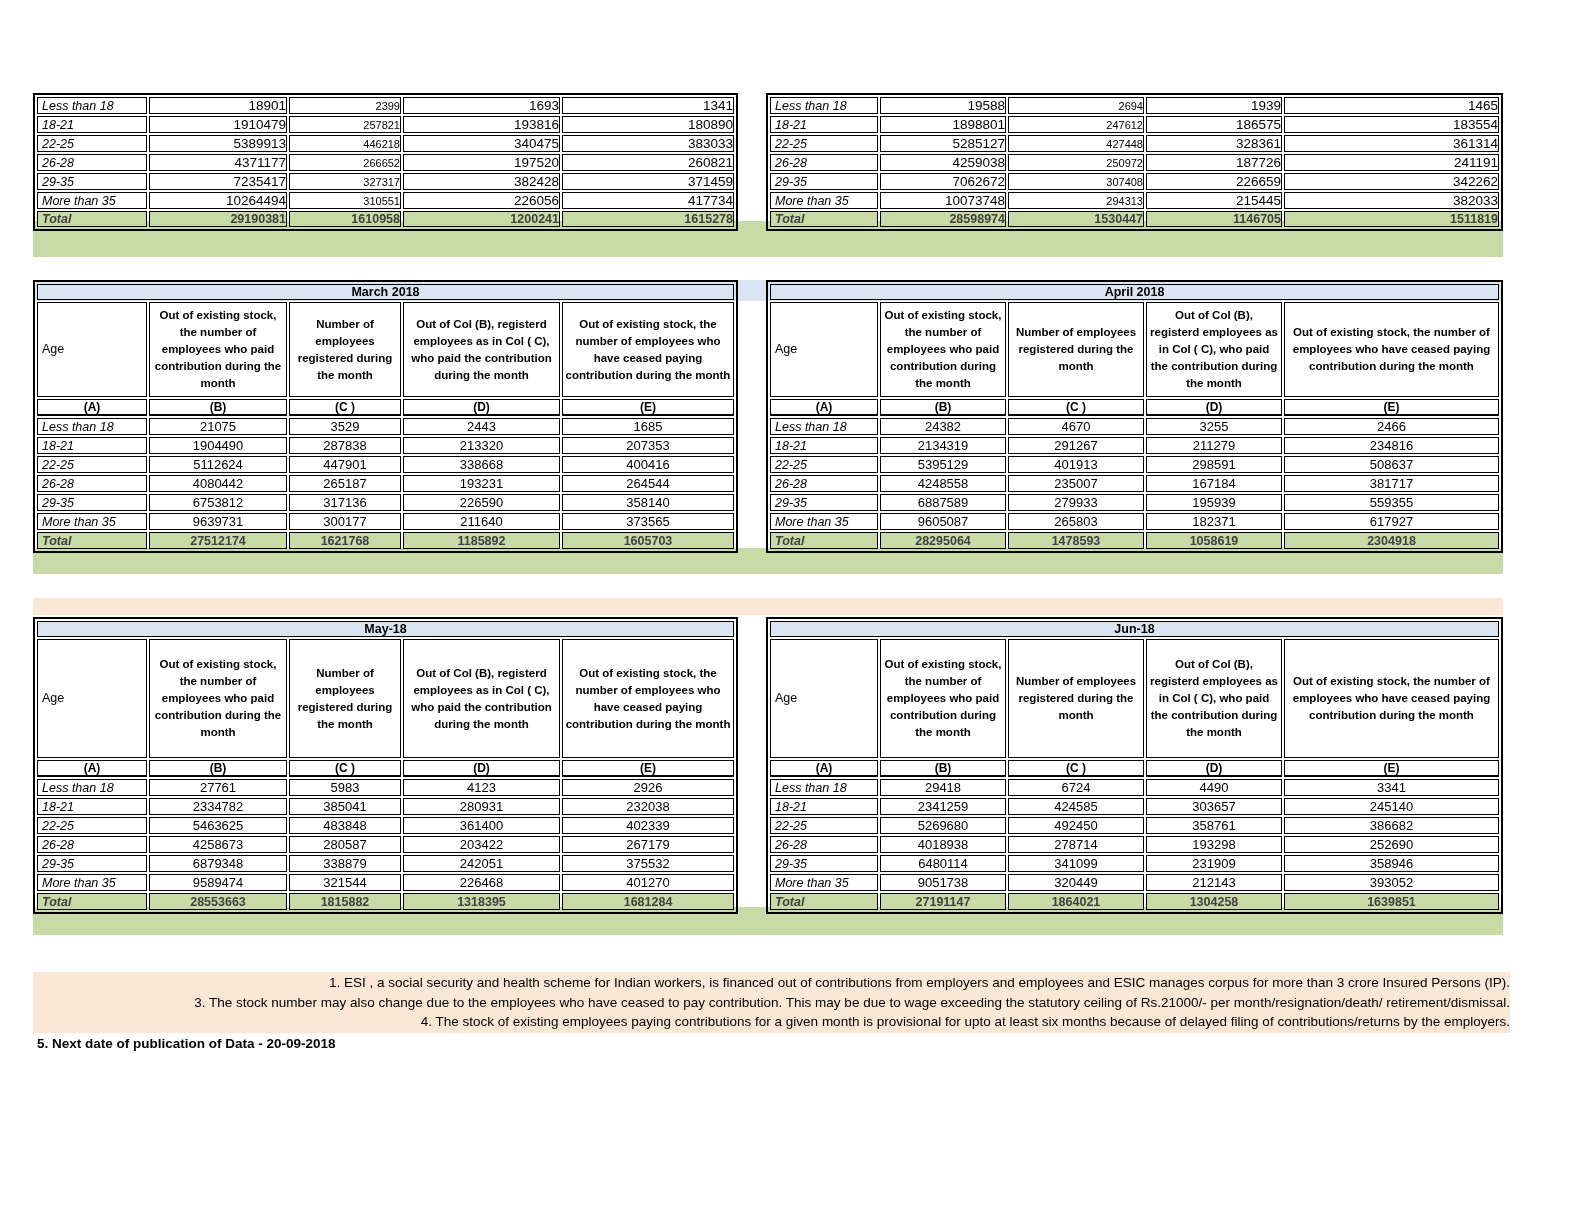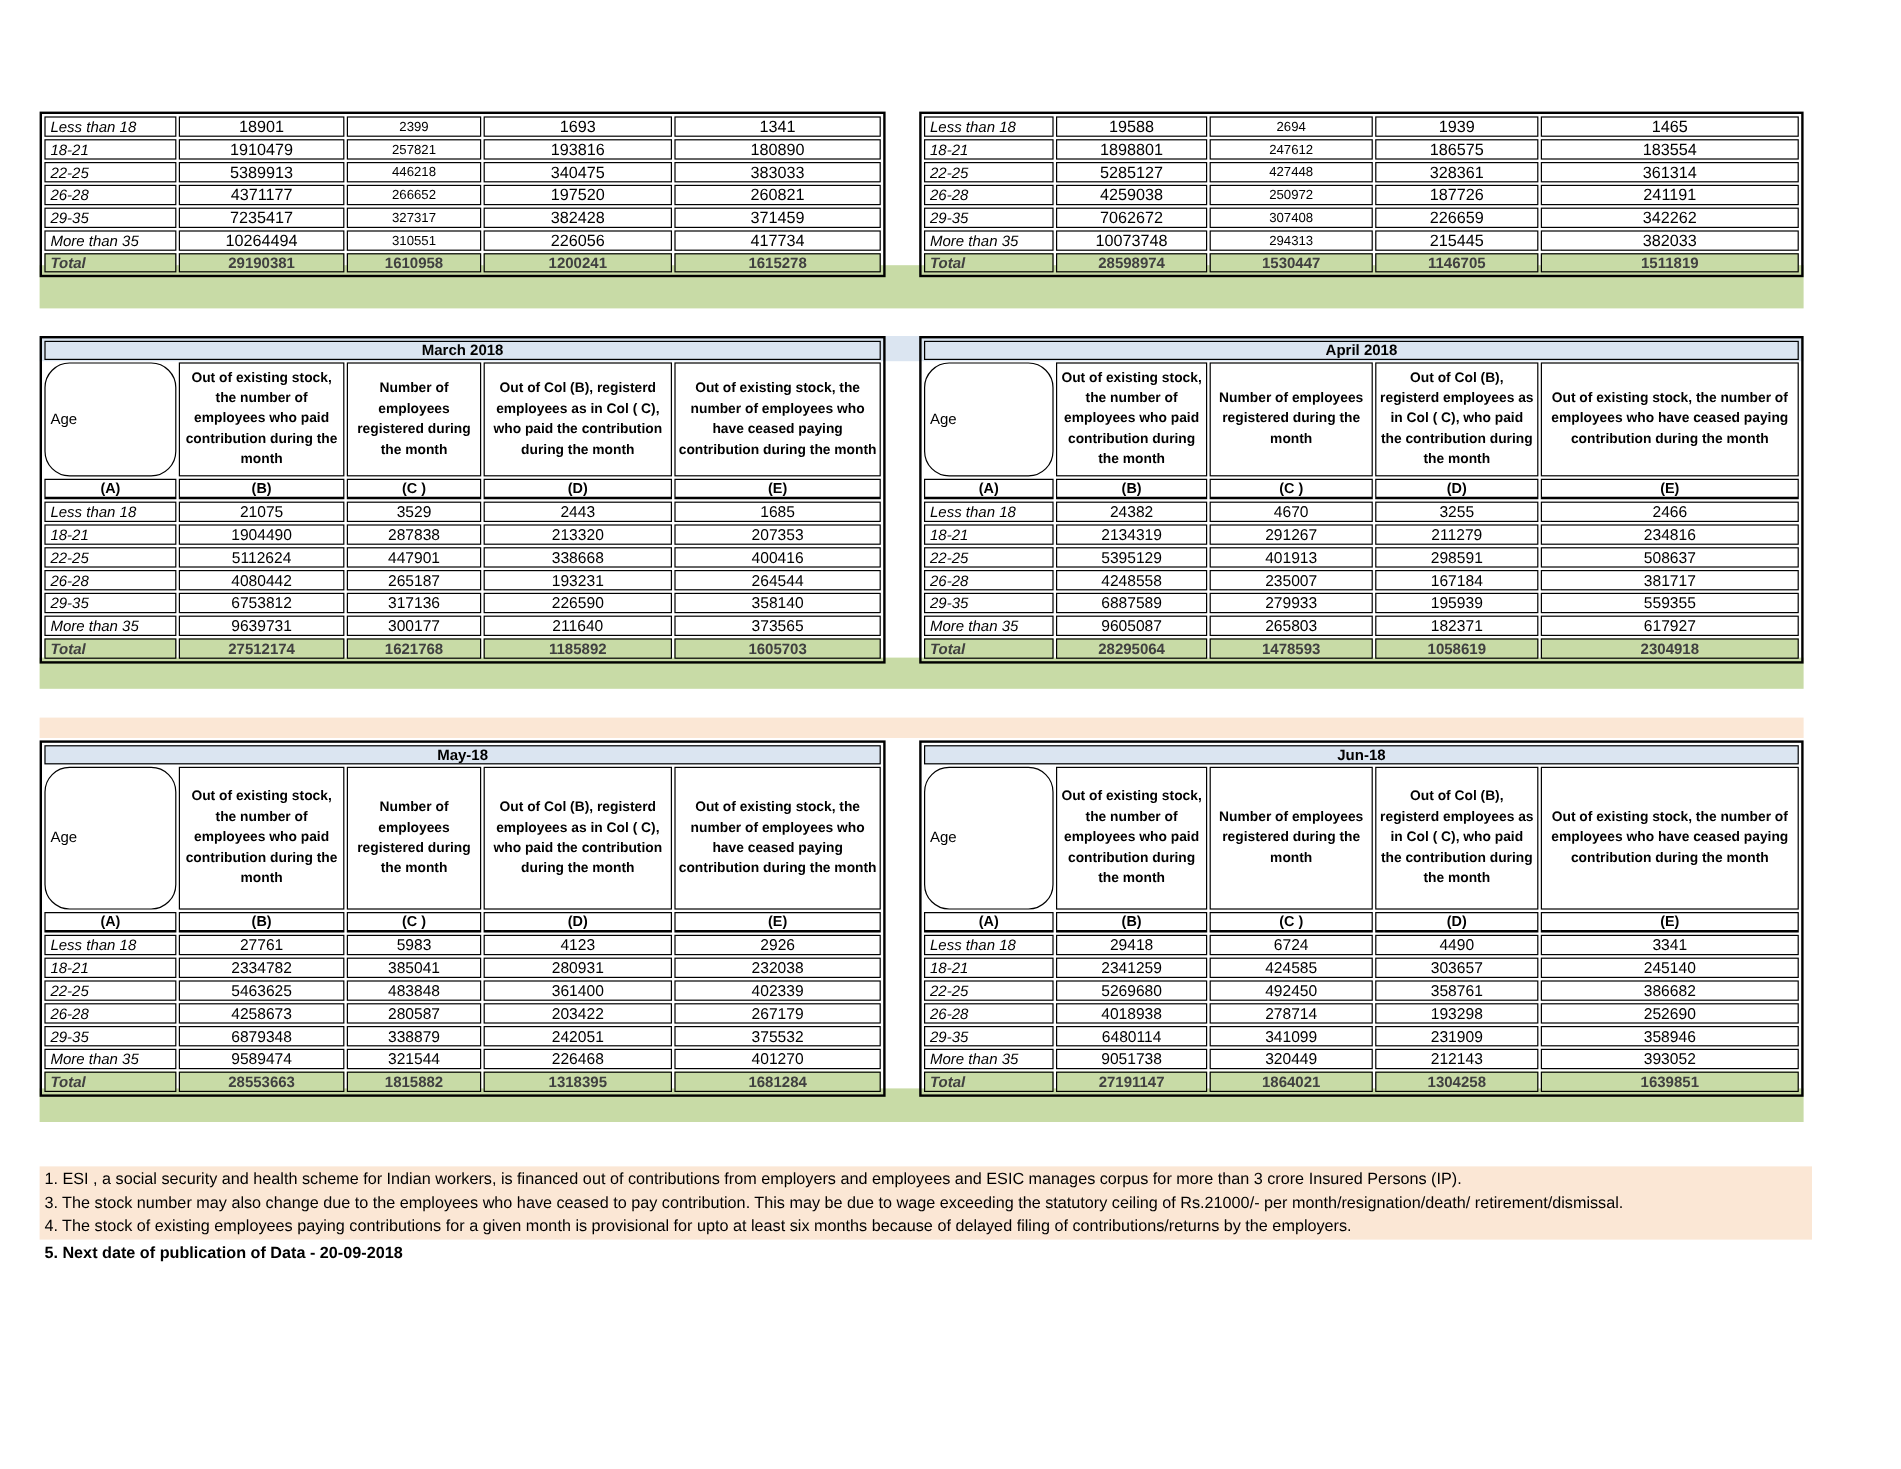--- a/index.html
+++ b/index.html
@@ -31,41 +31,41 @@
   .rt-t{width:733px;}
   .lt-t .ca{width:110px}.lt-t .cb{width:138px}.lt-t .cc{width:112px}.lt-t .cd{width:157px}.lt-t .ce{width:172px}
   .rt-t .ca{width:108px}.rt-t .cb{width:126px}.rt-t .cc{width:136px}.rt-t .cd{width:136px}.rt-t .ce{width:215px}
 
   th,td{border:1.5px solid #000;background:#fff;padding:0;box-sizing:border-box;overflow:hidden;}
 
   
   tr.month th{height:14px;background:#dbe5f1;font-weight:bold;font-size:12.5px;text-align:center;vertical-align:middle;}
   
   tr.desc th{font-weight:bold;font-size:11.5px;line-height:17px;text-align:center;vertical-align:middle;padding:0 2px;}
-  tr.desc th.age-h{font-weight:normal;font-size:12.5px;text-align:left;padding-left:4px;border-radius:21px;}
+  tr.desc th.age-h{font-weight:normal;font-size:12.5px;text-align:left;padding-left:4px;}
   .mar-apr tr.desc th{height:95px;}
   .may-jun tr.desc th{height:119px;}
   .mar-apr .hclip{max-height:92px;overflow:hidden;}
   .may-jun .hclip{max-height:117px;overflow:hidden;}
   
   tr.letters th{height:13px;font-weight:bold;font-size:12px;text-align:center;vertical-align:middle;border-bottom-width:2.5px;}
   
   td.age{font-size:12.5px;text-align:left;padding-left:4px;vertical-align:middle;font-style:italic;}
   td.num{font-size:13px;text-align:center;vertical-align:middle;}
   .month-tbl td{height:17px;}
   .top-tbl td{height:16px;}
-  .top-tbl td.num{font-size:13.5px;}
+  .top-tbl td.num{font-size:13.5px;text-align:right;}
   .top-tbl td:nth-child(3){font-size:11px;}
   tr.total td{background:#c8dba6;color:#404040;font-weight:bold;}
   tr.total td.age{font-size:12.5px;}
   tr.total td.num{font-size:12.5px;}
 
   
   .notes{position:absolute;left:33px;top:972px;width:1477px;z-index:1;font-size:13.5px;}
-  .notes-bg{background:#fbe7d5;padding:1px 0 1px 4px;}
+  .notes-bg{background:#fbe7d5;padding:1px 0 1px 4px;text-align:right;}
   .note-line{height:19.5px;line-height:19.5px;white-space:nowrap;overflow:hidden;}
   .note-bold{font-weight:bold;background:none;padding-left:4px;margin-top:1px;}
 </style>
 </head>
 <body>
 
 <div id="canvas">
 
   <div class="underlay u-green u-total-top"></div>
   <div class="underlay u-blue u-blue-mar"></div>

